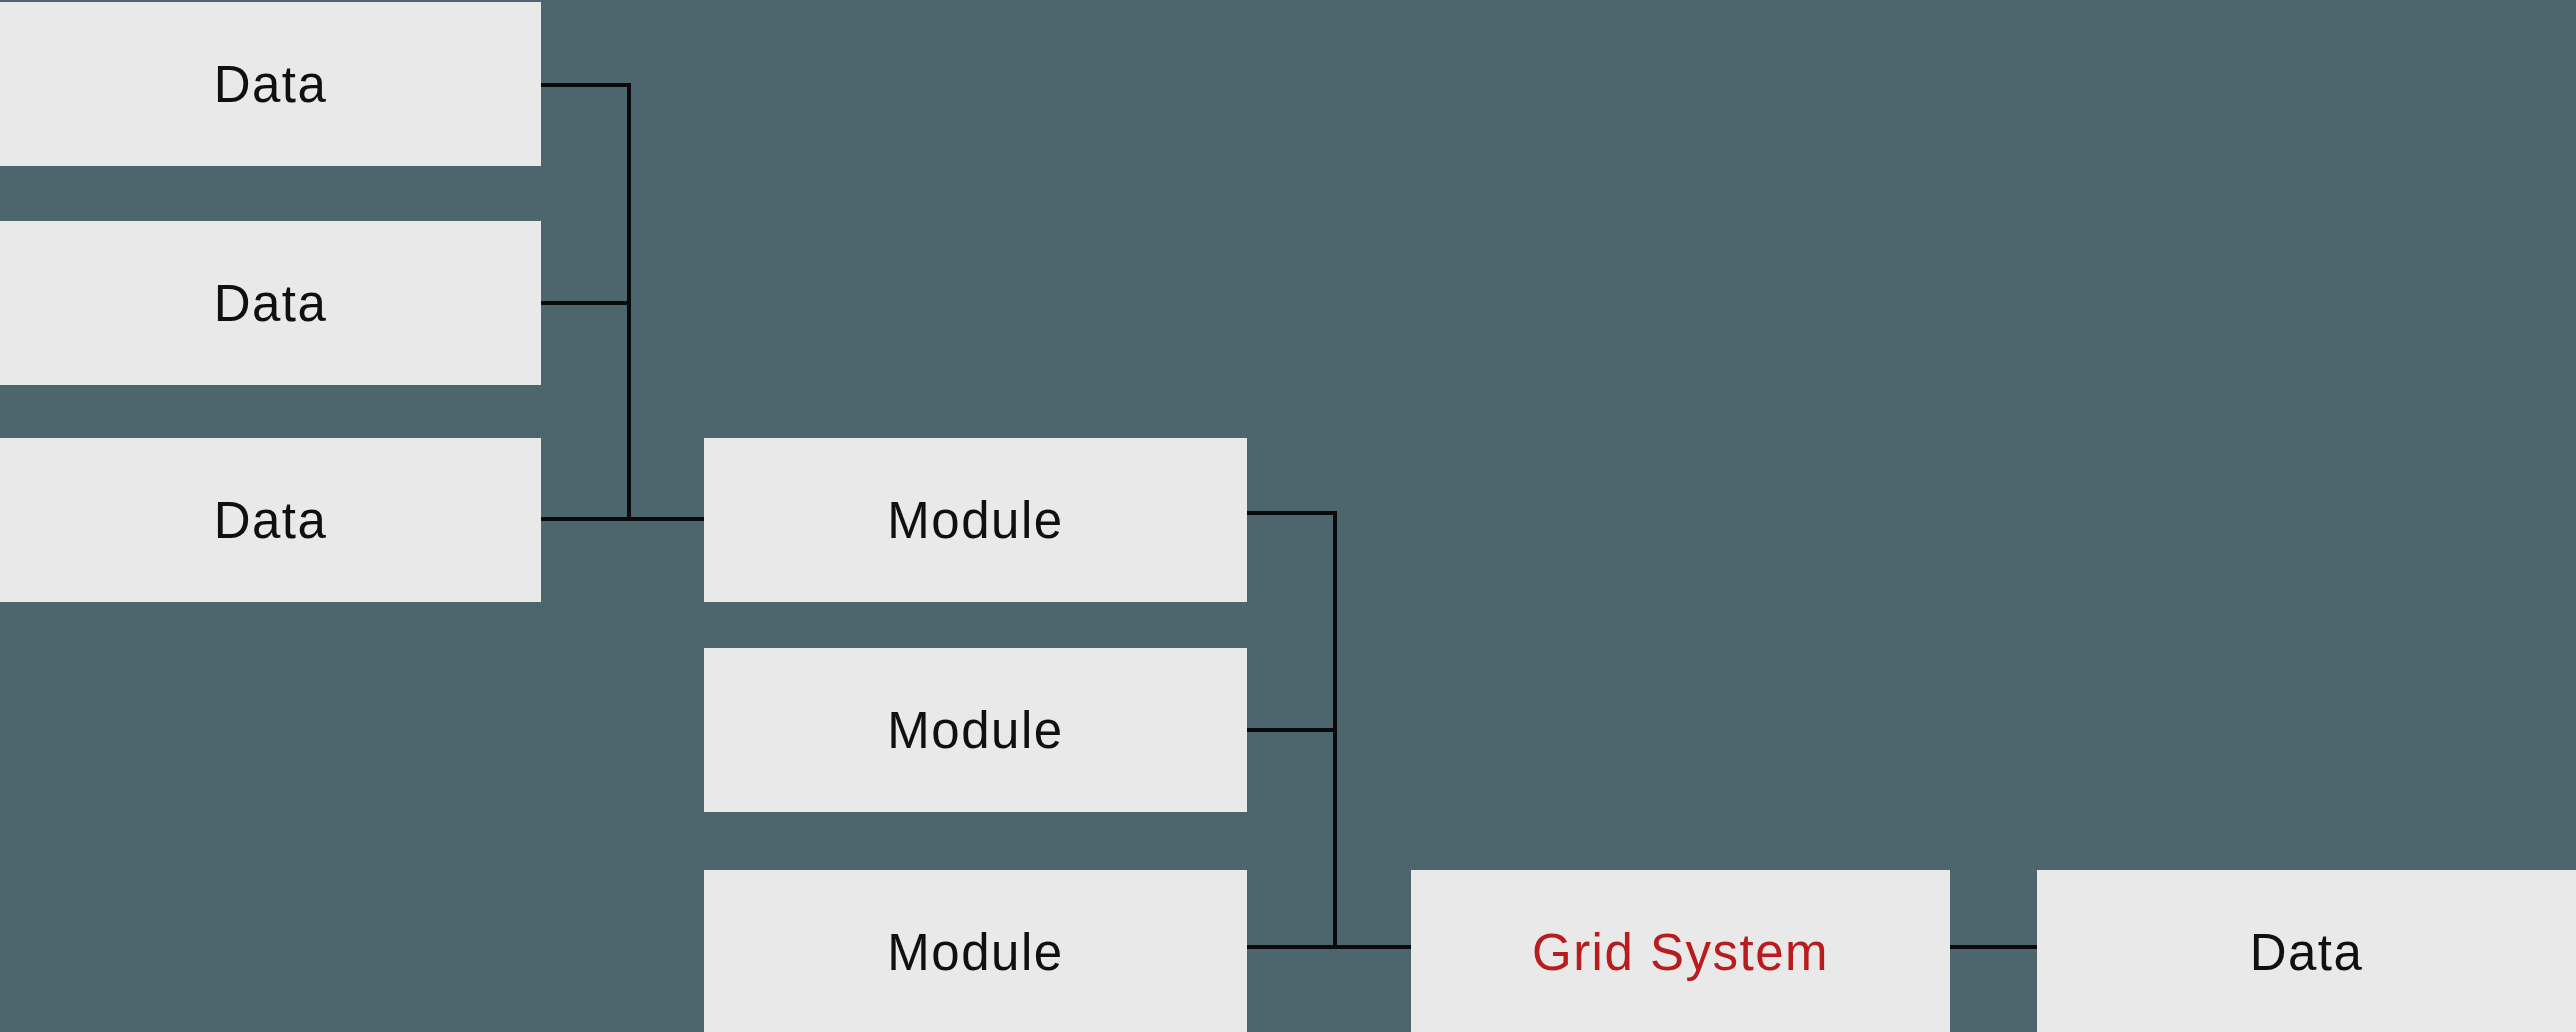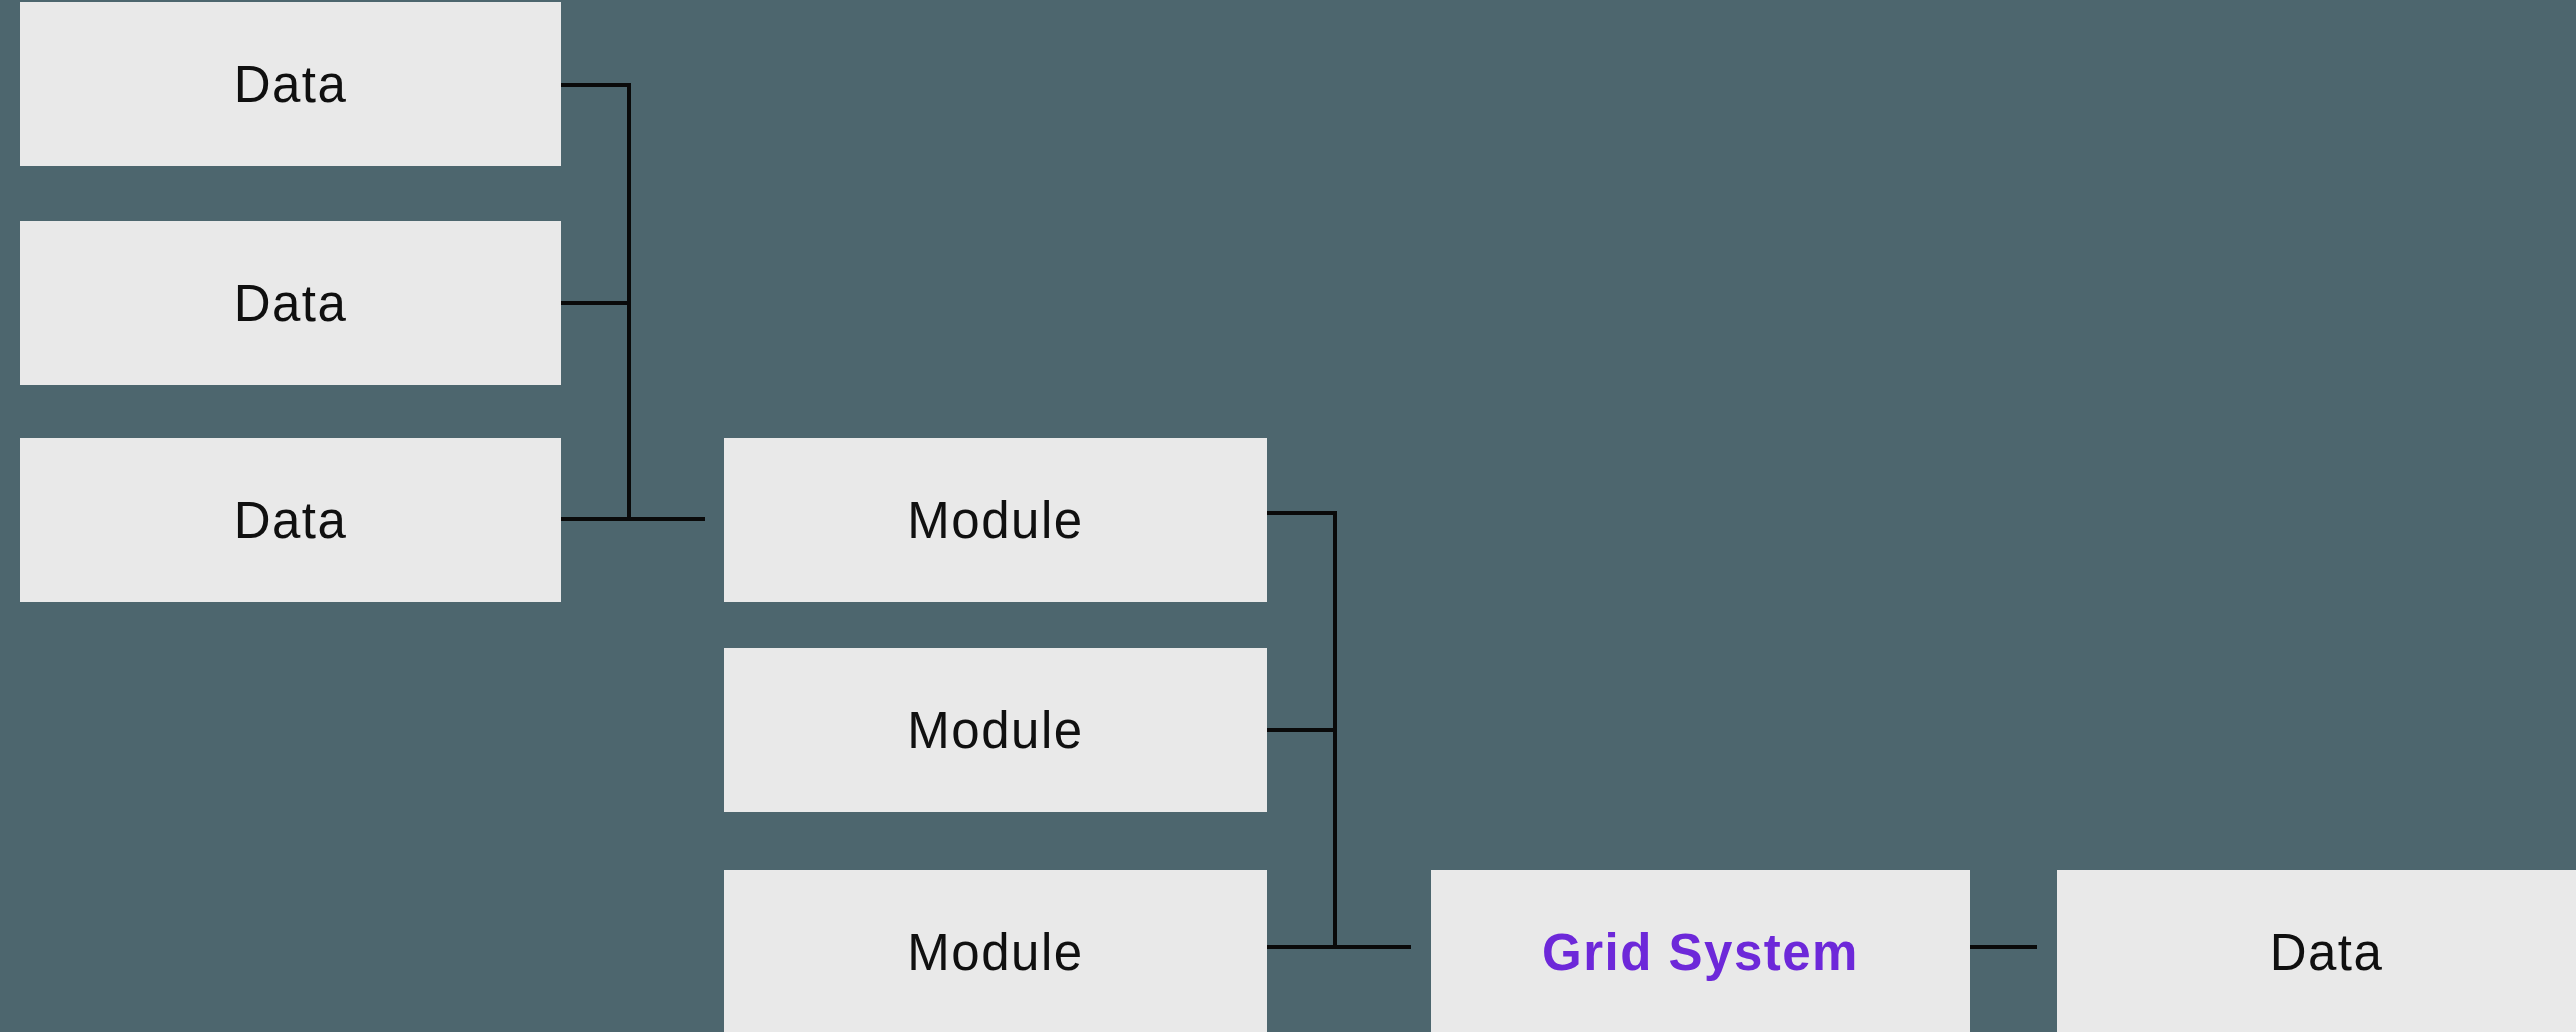--- a/index.html
+++ b/index.html
@@ -13,21 +13,20 @@
   #canvas {
     position: relative;
     overflow: hidden;
   }
   .node {
     position: absolute;
     display: flex;
     align-items: center;
     justify-content: center;
     box-sizing: border-box;
-    margin-left: 20px;
   }
   .node-label {
     font-size: 51px;
     font-weight: 400;
     letter-spacing: 1.5px;
     white-space: nowrap;
     user-select: none;
   }
   .connector {
     position: absolute;
@@ -58,19 +57,19 @@
     <div class="node" style="left: 704px; top: 438px; width: 543px; height: 164px; background: rgb(233, 233, 233);">
       <span class="node-label" style="color: rgb(16, 16, 16);">Module</span>
     </div>
     <div class="node" style="left: 704px; top: 648px; width: 543px; height: 164px; background: rgb(233, 233, 233);">
       <span class="node-label" style="color: rgb(16, 16, 16);">Module</span>
     </div>
     <div class="node" style="left: 704px; top: 870px; width: 543px; height: 164px; background: rgb(233, 233, 233);">
       <span class="node-label" style="color: rgb(16, 16, 16);">Module</span>
     </div>
     <div class="node" style="left: 1411px; top: 870px; width: 539px; height: 164px; background: rgb(233, 233, 233);">
-      <span class="node-label" style="color: #6d28d9; font-weight: bold;">Grid System</span>
+      <span class="node-label" style="color: #b91c1c;">Grid System</span>
     </div>
     <div class="node" style="left: 2037px; top: 870px; width: 539px; height: 164px; background: rgb(233, 233, 233);">
       <span class="node-label" style="color: rgb(16, 16, 16);">Data</span>
     </div>
   </div>
 
 
 </body></html>

